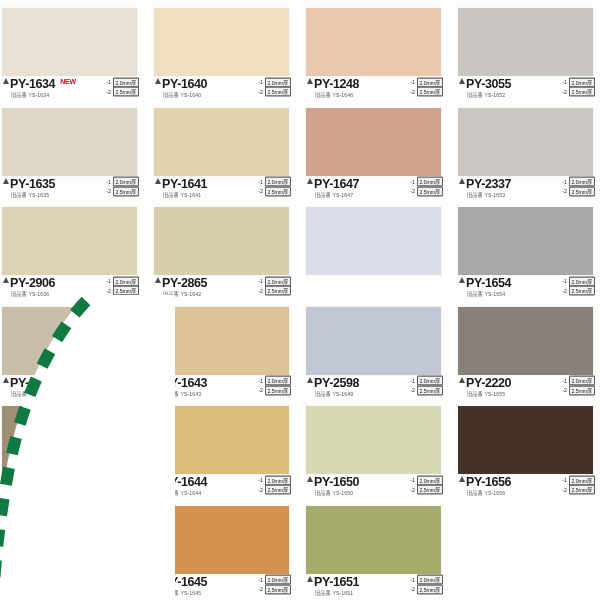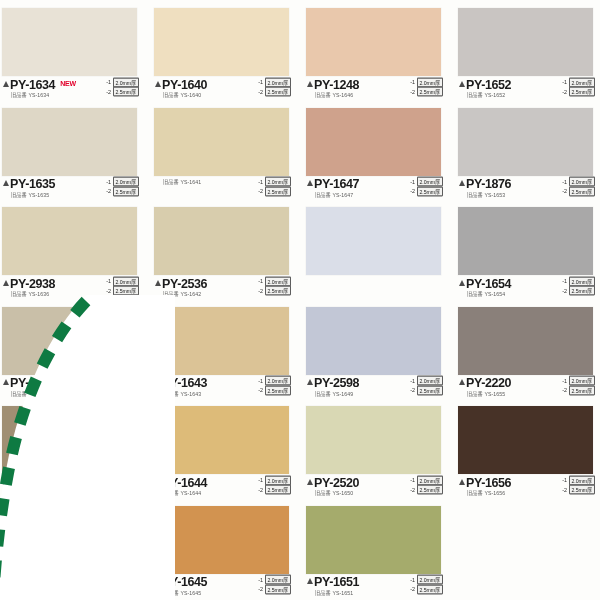--- a/index.html
+++ b/index.html
@@ -39,21 +39,21 @@
     margin-top:6px;
     box-shadow:0 0 0 0.5px rgba(0,0,0,.05);
   }
   .card-label{
     position:relative;
     width:137px;
     height:24px;
     margin-top:2px;
   }
   .name-row{
-    display:flex;align-items:center;
+    display:flex;align-items:flex-start;
     height:13px;
   }
   .tri-marker{
     width:0;height:0;
     border-left:3.5px solid transparent;
     border-right:3.5px solid transparent;
     border-bottom:6.5px solid #4c4c4c;
     margin:0 1px 1.5px 1px;
     flex:0 0 auto;
   }
@@ -186,21 +186,21 @@
               <span class="thick-chip">2.5mm厚</span>
             </div>
           </div>
         </div>
       </div>
       <div class="swatch-card">
         <div class="chip" style="background: rgb(201, 197, 194);"></div>
         <div class="card-label">
           <div class="name-row">
             <span class="tri-marker"></span>
-            <span class="code">PY-1652</span>
+            <span class="code">PY-3055</span>
           </div>
           <div class="old-code">旧品番 YS-1652</div>
           <div class="thick-stack">
             <div class="thick-row">
               <span class="thick-idx">-1</span>
               <span class="thick-chip">2.0mm厚</span>
             </div>
             <div class="thick-row">
               <span class="thick-idx">-2</span>
               <span class="thick-chip">2.5mm厚</span>
@@ -224,20 +224,24 @@
             <div class="thick-row">
               <span class="thick-idx">-2</span>
               <span class="thick-chip">2.5mm厚</span>
             </div>
           </div>
         </div>
       </div>
       <div class="swatch-card">
         <div class="chip" style="background: rgb(225, 211, 174);"></div>
         <div class="card-label">
+          <div class="name-row">
+            <span class="tri-marker"></span>
+            <span class="code">PY-1641</span>
+          </div>
           <div class="old-code">旧品番 YS-1641</div>
           <div class="thick-stack">
             <div class="thick-row">
               <span class="thick-idx">-1</span>
               <span class="thick-chip">2.0mm厚</span>
             </div>
             <div class="thick-row">
               <span class="thick-idx">-2</span>
               <span class="thick-chip">2.5mm厚</span>
             </div>
@@ -262,61 +266,61 @@
               <span class="thick-chip">2.5mm厚</span>
             </div>
           </div>
         </div>
       </div>
       <div class="swatch-card">
         <div class="chip" style="background: rgb(201, 198, 196);"></div>
         <div class="card-label">
           <div class="name-row">
             <span class="tri-marker"></span>
-            <span class="code">PY-1876</span>
+            <span class="code">PY-2337</span>
           </div>
           <div class="old-code">旧品番 YS-1653</div>
           <div class="thick-stack">
             <div class="thick-row">
               <span class="thick-idx">-1</span>
               <span class="thick-chip">2.0mm厚</span>
             </div>
             <div class="thick-row">
               <span class="thick-idx">-2</span>
               <span class="thick-chip">2.5mm厚</span>
             </div>
           </div>
         </div>
       </div>
       <div class="swatch-card">
         <div class="chip" style="background: rgb(220, 210, 182);"></div>
         <div class="card-label">
           <div class="name-row">
             <span class="tri-marker"></span>
-            <span class="code">PY-2938</span>
+            <span class="code">PY-2906</span>
           </div>
           <div class="old-code">旧品番 YS-1636</div>
           <div class="thick-stack">
             <div class="thick-row">
               <span class="thick-idx">-1</span>
               <span class="thick-chip">2.0mm厚</span>
             </div>
             <div class="thick-row">
               <span class="thick-idx">-2</span>
               <span class="thick-chip">2.5mm厚</span>
             </div>
           </div>
         </div>
       </div>
       <div class="swatch-card">
         <div class="chip" style="background: rgb(216, 205, 173);"></div>
         <div class="card-label">
           <div class="name-row">
             <span class="tri-marker"></span>
-            <span class="code">PY-2536</span>
+            <span class="code">PY-2865</span>
           </div>
           <div class="old-code">旧品番 YS-1642</div>
           <div class="thick-stack">
             <div class="thick-row">
               <span class="thick-idx">-1</span>
               <span class="thick-chip">2.0mm厚</span>
             </div>
             <div class="thick-row">
               <span class="thick-idx">-2</span>
               <span class="thick-chip">2.5mm厚</span>
@@ -465,21 +469,21 @@
               <span class="thick-chip">2.5mm厚</span>
             </div>
           </div>
         </div>
       </div>
       <div class="swatch-card">
         <div class="chip" style="background: rgb(217, 216, 180);"></div>
         <div class="card-label">
           <div class="name-row">
             <span class="tri-marker"></span>
-            <span class="code">PY-2520</span>
+            <span class="code">PY-1650</span>
           </div>
           <div class="old-code">旧品番 YS-1650</div>
           <div class="thick-stack">
             <div class="thick-row">
               <span class="thick-idx">-1</span>
               <span class="thick-chip">2.0mm厚</span>
             </div>
             <div class="thick-row">
               <span class="thick-idx">-2</span>
               <span class="thick-chip">2.5mm厚</span>

